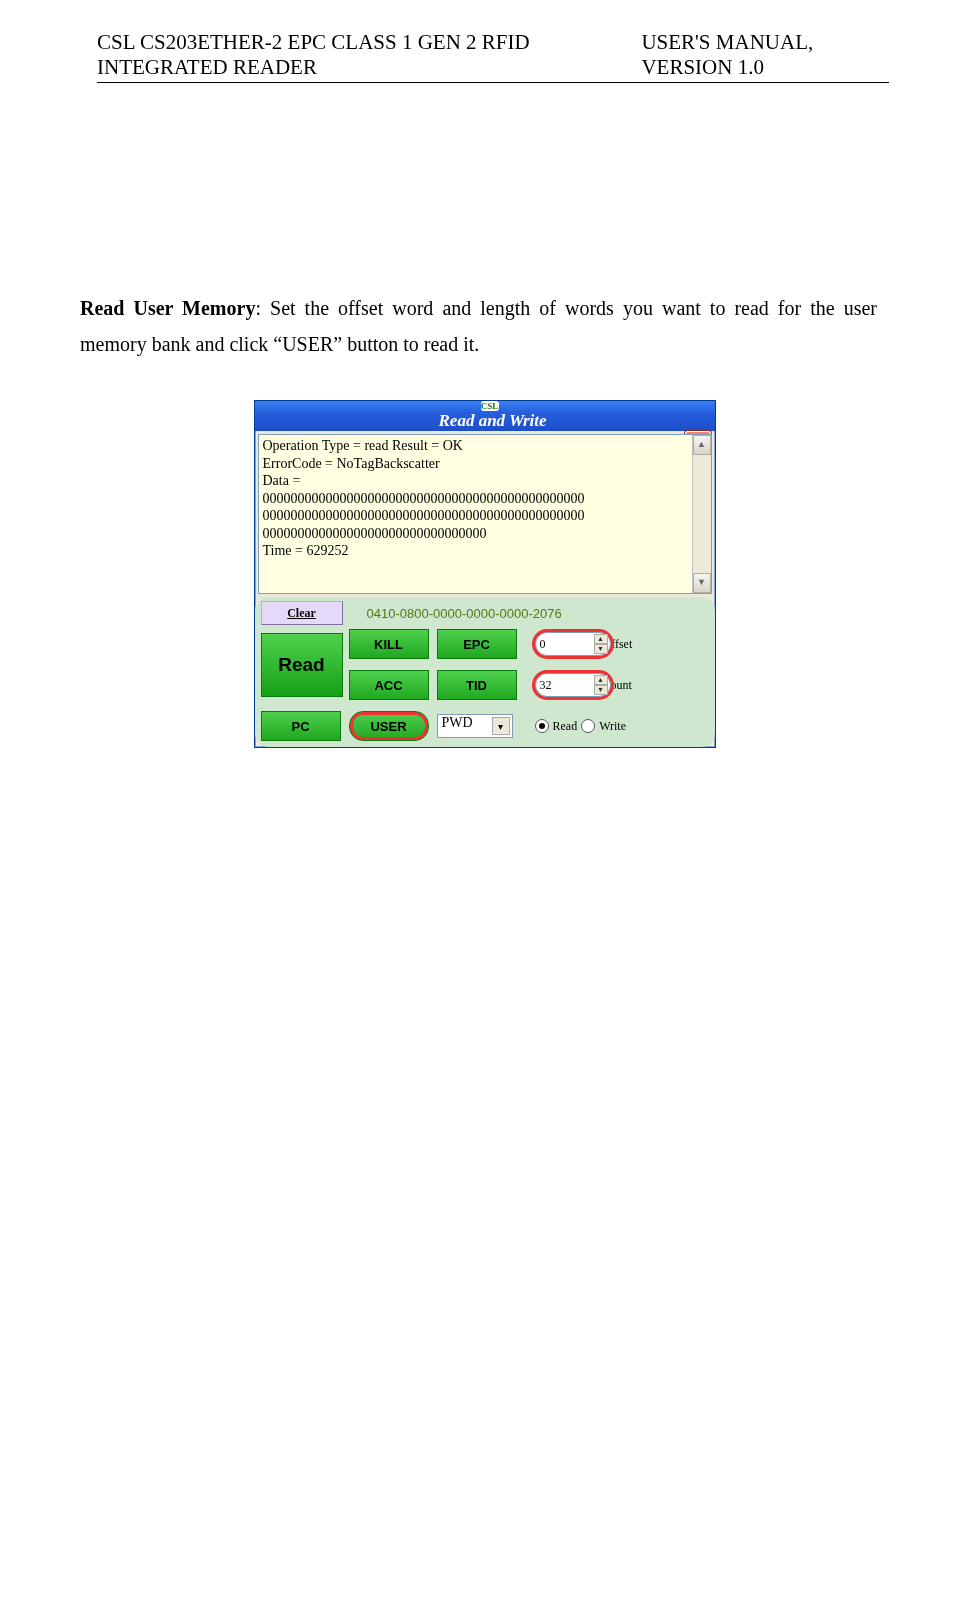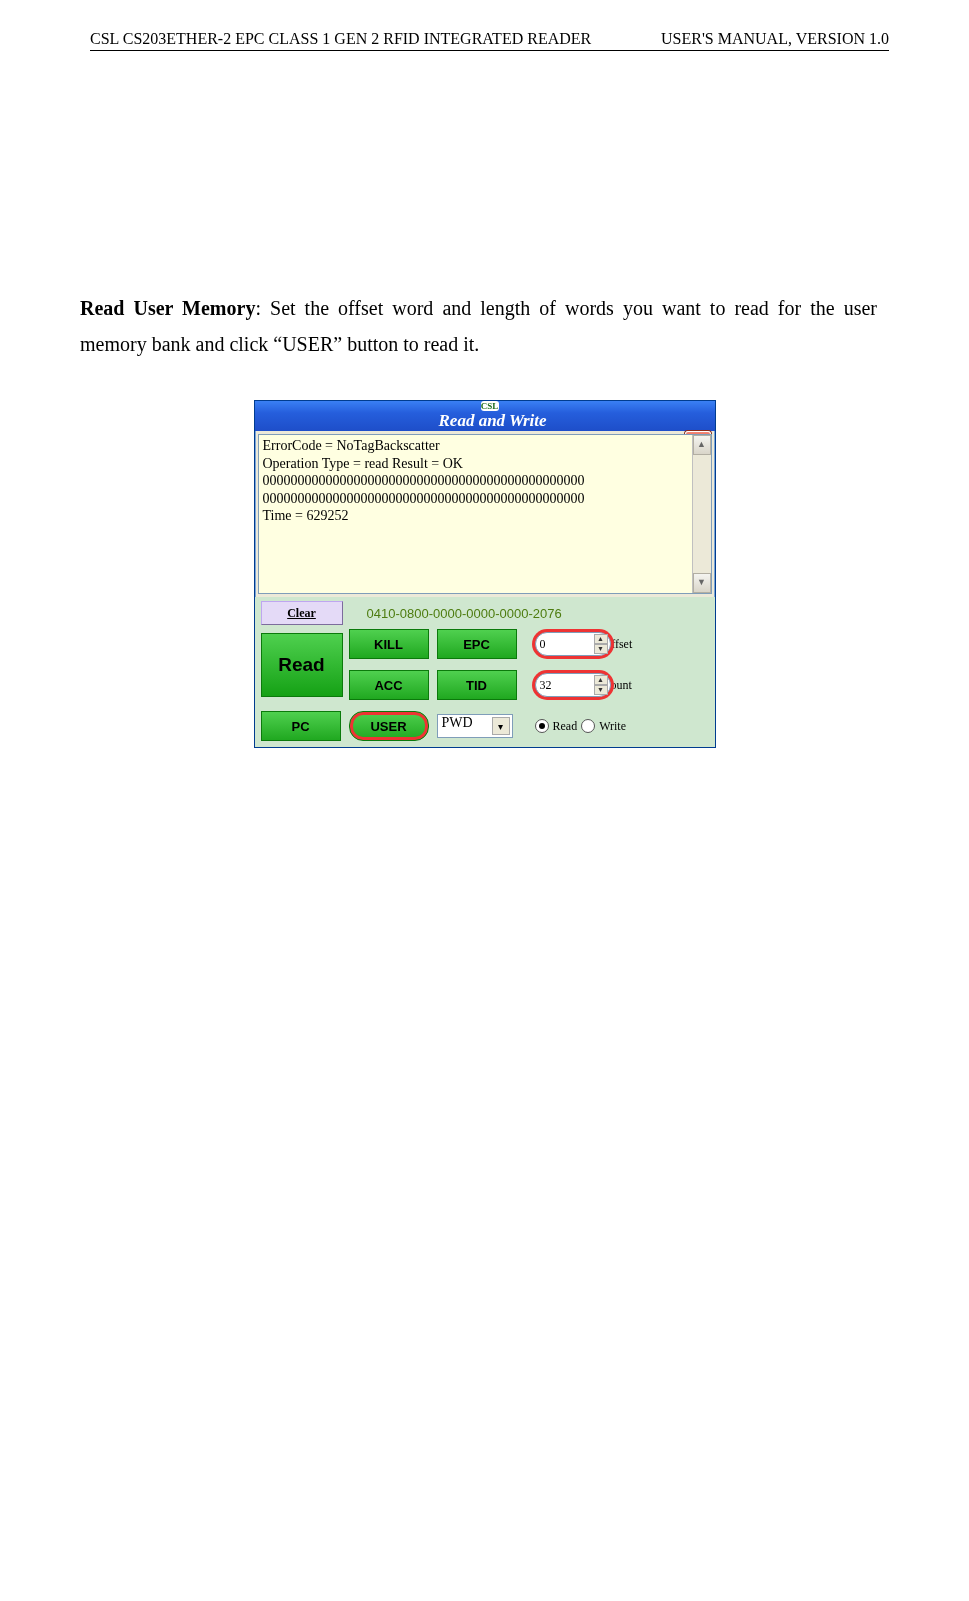--- a/index.html
+++ b/index.html
@@ -11,23 +11,23 @@
   .page {
     width: 969px;
     height: 1601px;
     position: relative;
     box-sizing: border-box;
     padding: 0 80px;
   }
   .header-line {
     position: absolute;
     top: 30px;
-    left: 90px;
+    left: 97px;
     right: 80px;
-    font-size: 16px;
+    font-size: 21px;
     border-bottom: 1.5px solid #000;
     padding-bottom: 2px;
     display: flex;
     justify-content: space-between;
   }
   .body-text {
     position: absolute;
     top: 290px;
     left: 80px;
     right: 92px;
@@ -115,20 +115,21 @@
   }
   .sc-btn {
     height:18px; background:linear-gradient(#f4f4f0,#d9d5c9);
     border:1px solid #b2aea2; font-size:9px; color:#666;
     display:flex;align-items:center;justify-content:center;
   }
 
   .controls {
     padding: 4px 6px 6px 6px;
     background: #cfe7cf;
+    border-radius: 14px;
   }
   .row { display:flex; align-items:center; gap:6px; margin-bottom:4px; }
   .clear-btn {
     width: 80px; height: 22px;
     background: #e4daf7;
     border: 1px outset #bfa6f0;
     font-weight: bold;
     font-family: Tahoma;
     font-size: 12px;
     display:flex;align-items:center;justify-content:center;
@@ -216,24 +217,26 @@
 
   <div class="screenshot-wrap">
     <div class="win">
       <div class="title-bar">
         <span class="title-icon">CSL</span>
         <span>Read and Write</span>
         <span class="close-btn">✖</span>
       </div>
 
       <div class="log-area">
+        <div>Operation Type = read   Result = OK</div>
         <div>ErrorCode = NoTagBackscatter</div>
-        <div>Operation Type = read   Result = OK</div>
+        <div>Data =</div>
         <div>0000000000000000000000000000000000000000000000</div>
         <div>0000000000000000000000000000000000000000000000</div>
+        <div>00000000000000000000000000000000</div>
         <div>Time = 629252</div>
         <div class="scroll-col">
           <div class="sc-btn">▲</div>
           <div class="sc-btn">▼</div>
         </div>
       </div>
 
       <div class="controls">
         <div class="row">
           <div class="clear-btn">Clear</div>

